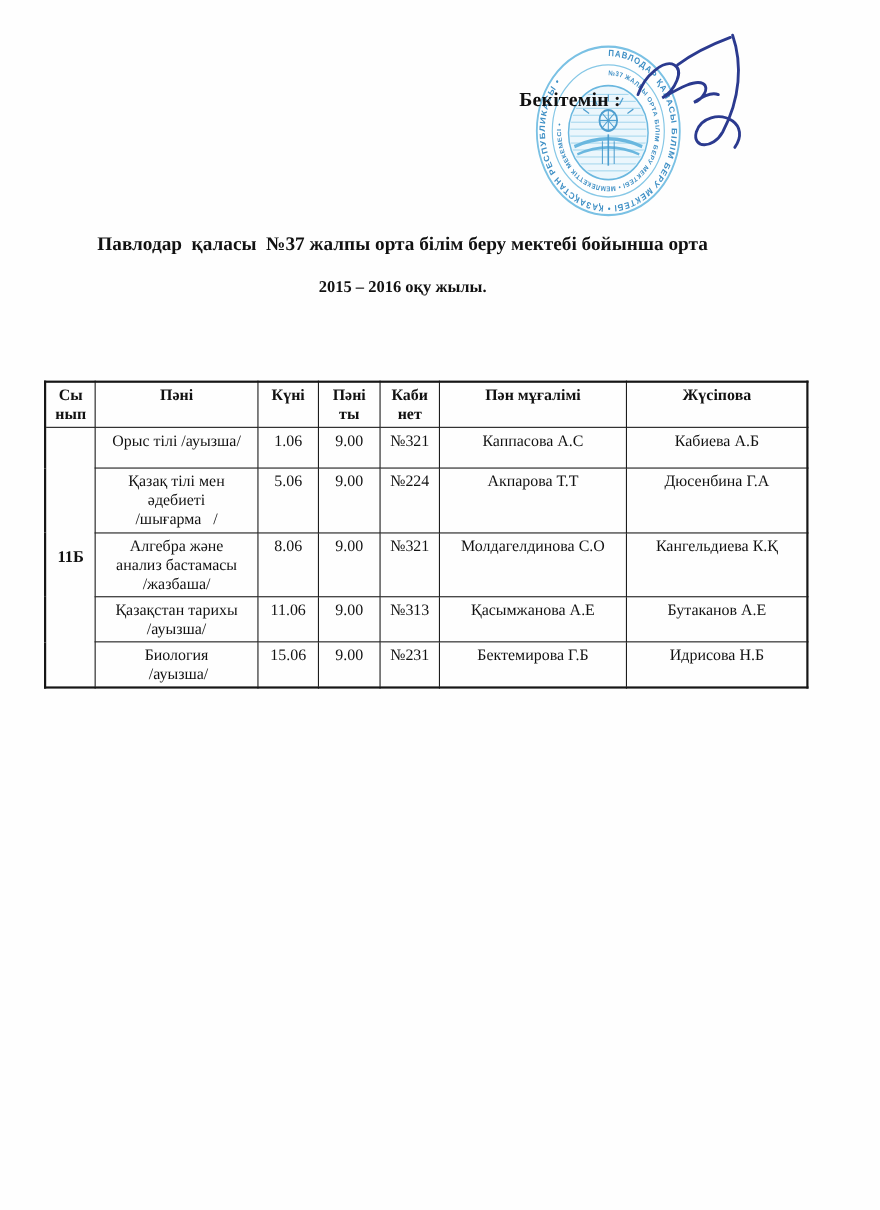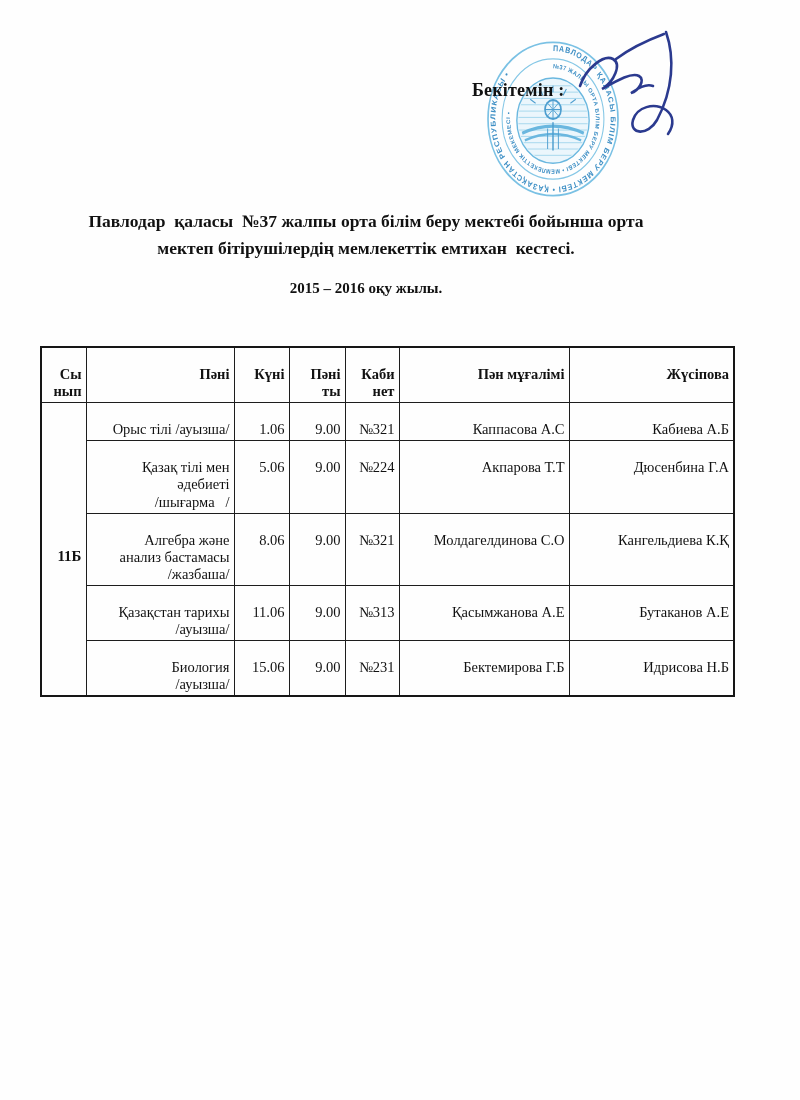--- a/index.html
+++ b/index.html
@@ -70,22 +70,22 @@
     left: 40px; top: 346px;
     width: 693px;
     border-collapse: collapse;
     table-layout: fixed;
     font-size: 14.5px;
     line-height: 1.18;
   }
   .sched-table th, .sched-table td {
     border: 1.6px solid #1d1d1d;
     vertical-align: top;
-    text-align: right;
-    padding: 18px 4px 2px 5px;
+    text-align: center;
+    padding: 4px 4px 2px 5px;
     white-space: pre-wrap;
     overflow: hidden;
   }
   .sched-table { border: 2.4px solid #161616; }
   .sched-table th { font-weight: bold; }
   .cell-center { text-align: center; padding-left: 2px; padding-right: 2px; }
   .class-cell {
     vertical-align: middle !important;
     font-weight: bold;
     font-size: 15px;
@@ -161,21 +161,20 @@
         <path d="M 90,4 C 99,30 97,62 81,92 C 72,108 53,107 57,92 C 61,79 78,74 90,82 C 97,87 99,96 92,106"></path>
         <path d="M 40,31 C 52,22 72,12 88,6"></path>
       </g>
     </svg>
   </div>
 
   <div class="approve-label">Бекітемін :</div>
 
   <div class="title-block">
     <div class="title-line">Павлодар  қаласы  №37 жалпы орта білім беру мектебі бойынша орта</div>
-    <div class="title-line">мектеп бітірушілердің мемлекеттік емтихан  кестесі.</div>
     <div class="year-line">2015 – 2016 оқу жылы.</div>
   </div>
 
   <table class="sched-table">
     <colgroup>
       <col style="width:45px">
         <col style="width:148px">
         <col style="width:55px">
       <col style="width:56px">
         <col style="width:54px">

